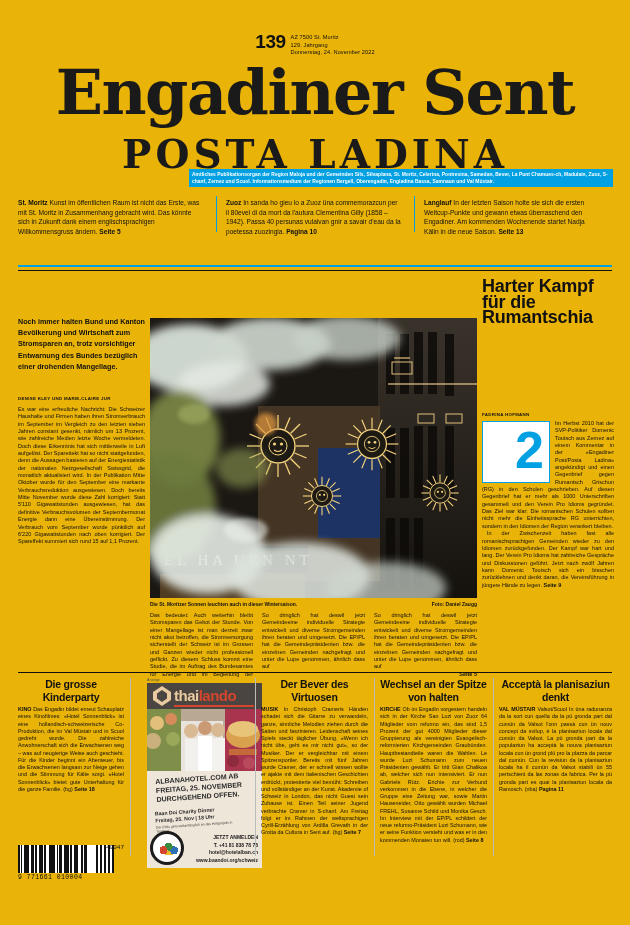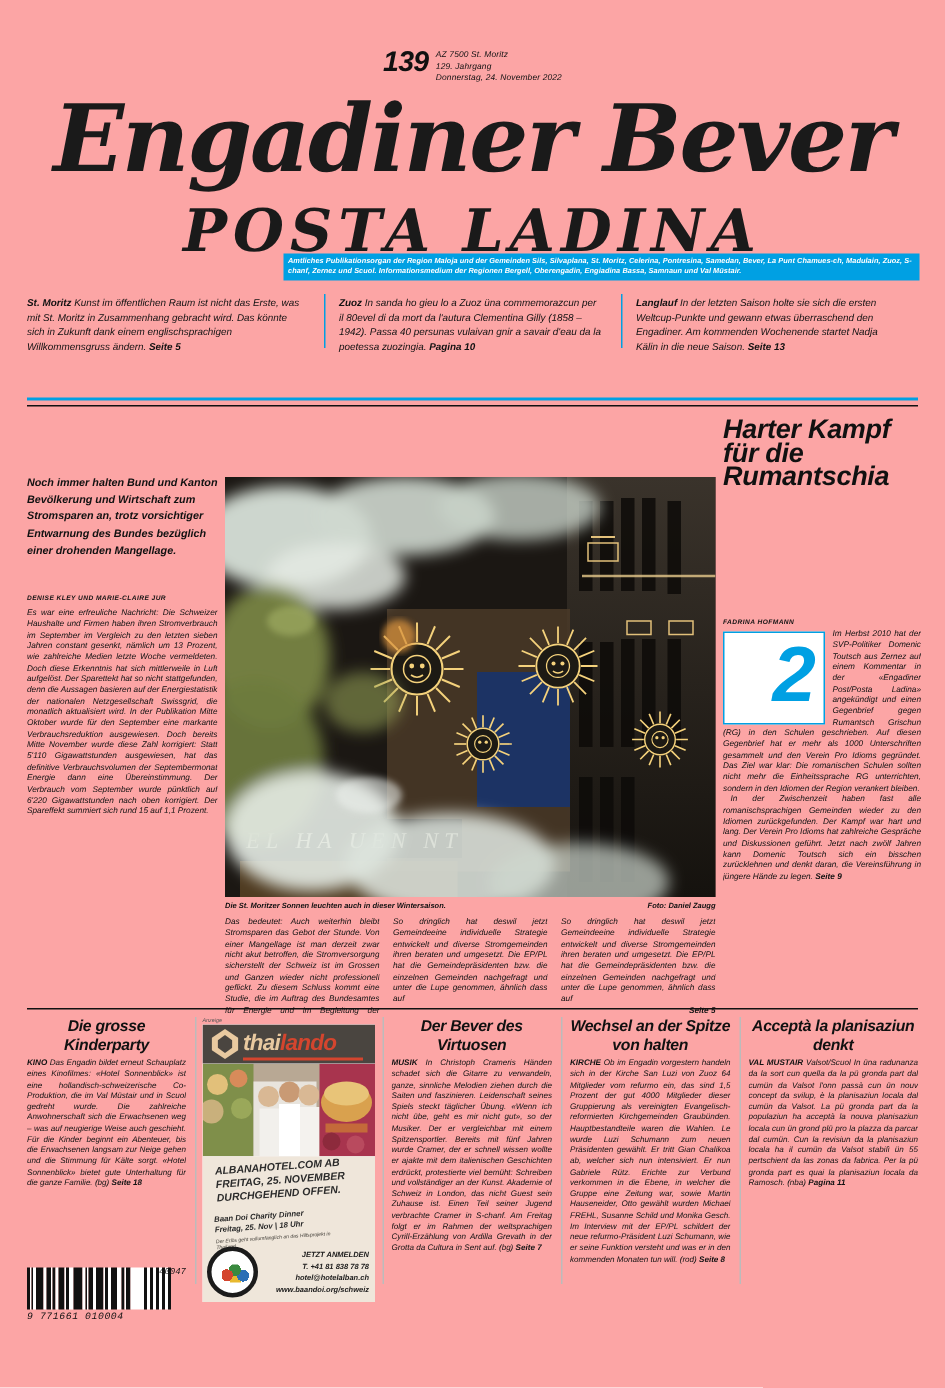--- a/index.html
+++ b/index.html
@@ -2,21 +2,21 @@
 <html><head>
 <meta charset="utf-8">
 <style>
   * { box-sizing: border-box; margin: 0; padding: 0; }
   html, body {
     width: 630px; height: 925px;
     background: #ffffff;
     font-family: "Liberation Sans", sans-serif;
     overflow: hidden;
   }
-  .page { position: relative; width: 630px; height: 925px; background:#fca5a5;font-style:italic; }
+  .page { position: relative; width: 630px; height: 925px; background:#eab308; }
 
   
   .masthead-top {
     position: absolute; left: 0; top: 32px; width: 630px;
     display: flex; justify-content: center; align-items: flex-start;
   }
   .issue-no {
     font-family: "Liberation Sans", sans-serif;
     font-weight: bold; font-size: 19px; line-height: 19px;
     color: #111; letter-spacing: -0.5px; margin-right: 5px;
@@ -153,21 +153,21 @@
   .body-right .pg { font-weight: bold; }
 
   
   .bottom-rule { position: absolute; left: 18px; top: 672px; width: 594px; height: 1.4px; background:#111; }
   .bottom-row {
     position: absolute; left: 18px; top: 678px; width: 594px; height: 215px;
     display: flex;
   }
   .bcol { position: relative; padding: 0 6px; }
   .bcol.c1 { width: 112px; padding-left: 0; }
-  .bcol.ad { width: 125px; padding: 0 5px; }
+  .bcol.ad { width: 125px; padding: 0 17px; }
   .bcol.c3 { width: 119px; }
   .bcol.c4 { width: 119px; }
   .bcol.c5 { width: 119px; padding-right: 0; }
   .bcol + .bcol:before {
     content:""; position:absolute; left:0; top:0; height: 178px; width:1px; background:#bbb;
   }
   .bhead {
     font-family: "Liberation Sans", sans-serif;
     font-weight: bold; font-size: 10.5px; line-height: 12.5px;
     text-align: center; color: #111; margin-bottom: 3px; letter-spacing: -0.2px;
@@ -241,21 +241,21 @@
   <div class="masthead-top">
     <div class="issue-no">139</div>
     <div class="issue-meta">
       <div>AZ 7500 St. Moritz</div>
       <div>129. Jahrgang</div>
       <div>Donnerstag, 24. November 2022</div>
     </div>
   </div>
 
   <div class="logo-wrap">
-    <div class="logo-main">Engadiner Bever</div>
+    <div class="logo-main">Engadiner Sent</div>
     <div class="logo-sub">POSTA LADINA</div>
   </div>
 
   <div class="blue-band">Amtliches Publikationsorgan der Region Maloja und der Gemeinden Sils, Silvaplana, St. Moritz, Celerina, Pontresina, Samedan, Bever, La Punt Chamues-ch, Madulain, Zuoz, S-chanf, Zernez und Scuol. Informationsmedium der Regionen Bergell, Oberengadin, Engiadina Bassa, Samnaun und Val Müstair.</div>
 
   <div class="teasers">
     <div class="teaser">
       <b>St. Moritz</b><span> Kunst im öffentlichen Raum ist nicht das Erste, was mit St. Moritz in Zusammenhang gebracht wird. Das könnte sich in Zukunft dank einem englischsprachigen Willkommensgruss ändern. </span><span class="pg">Seite 5</span>
     </div>
     <div class="teaser">

